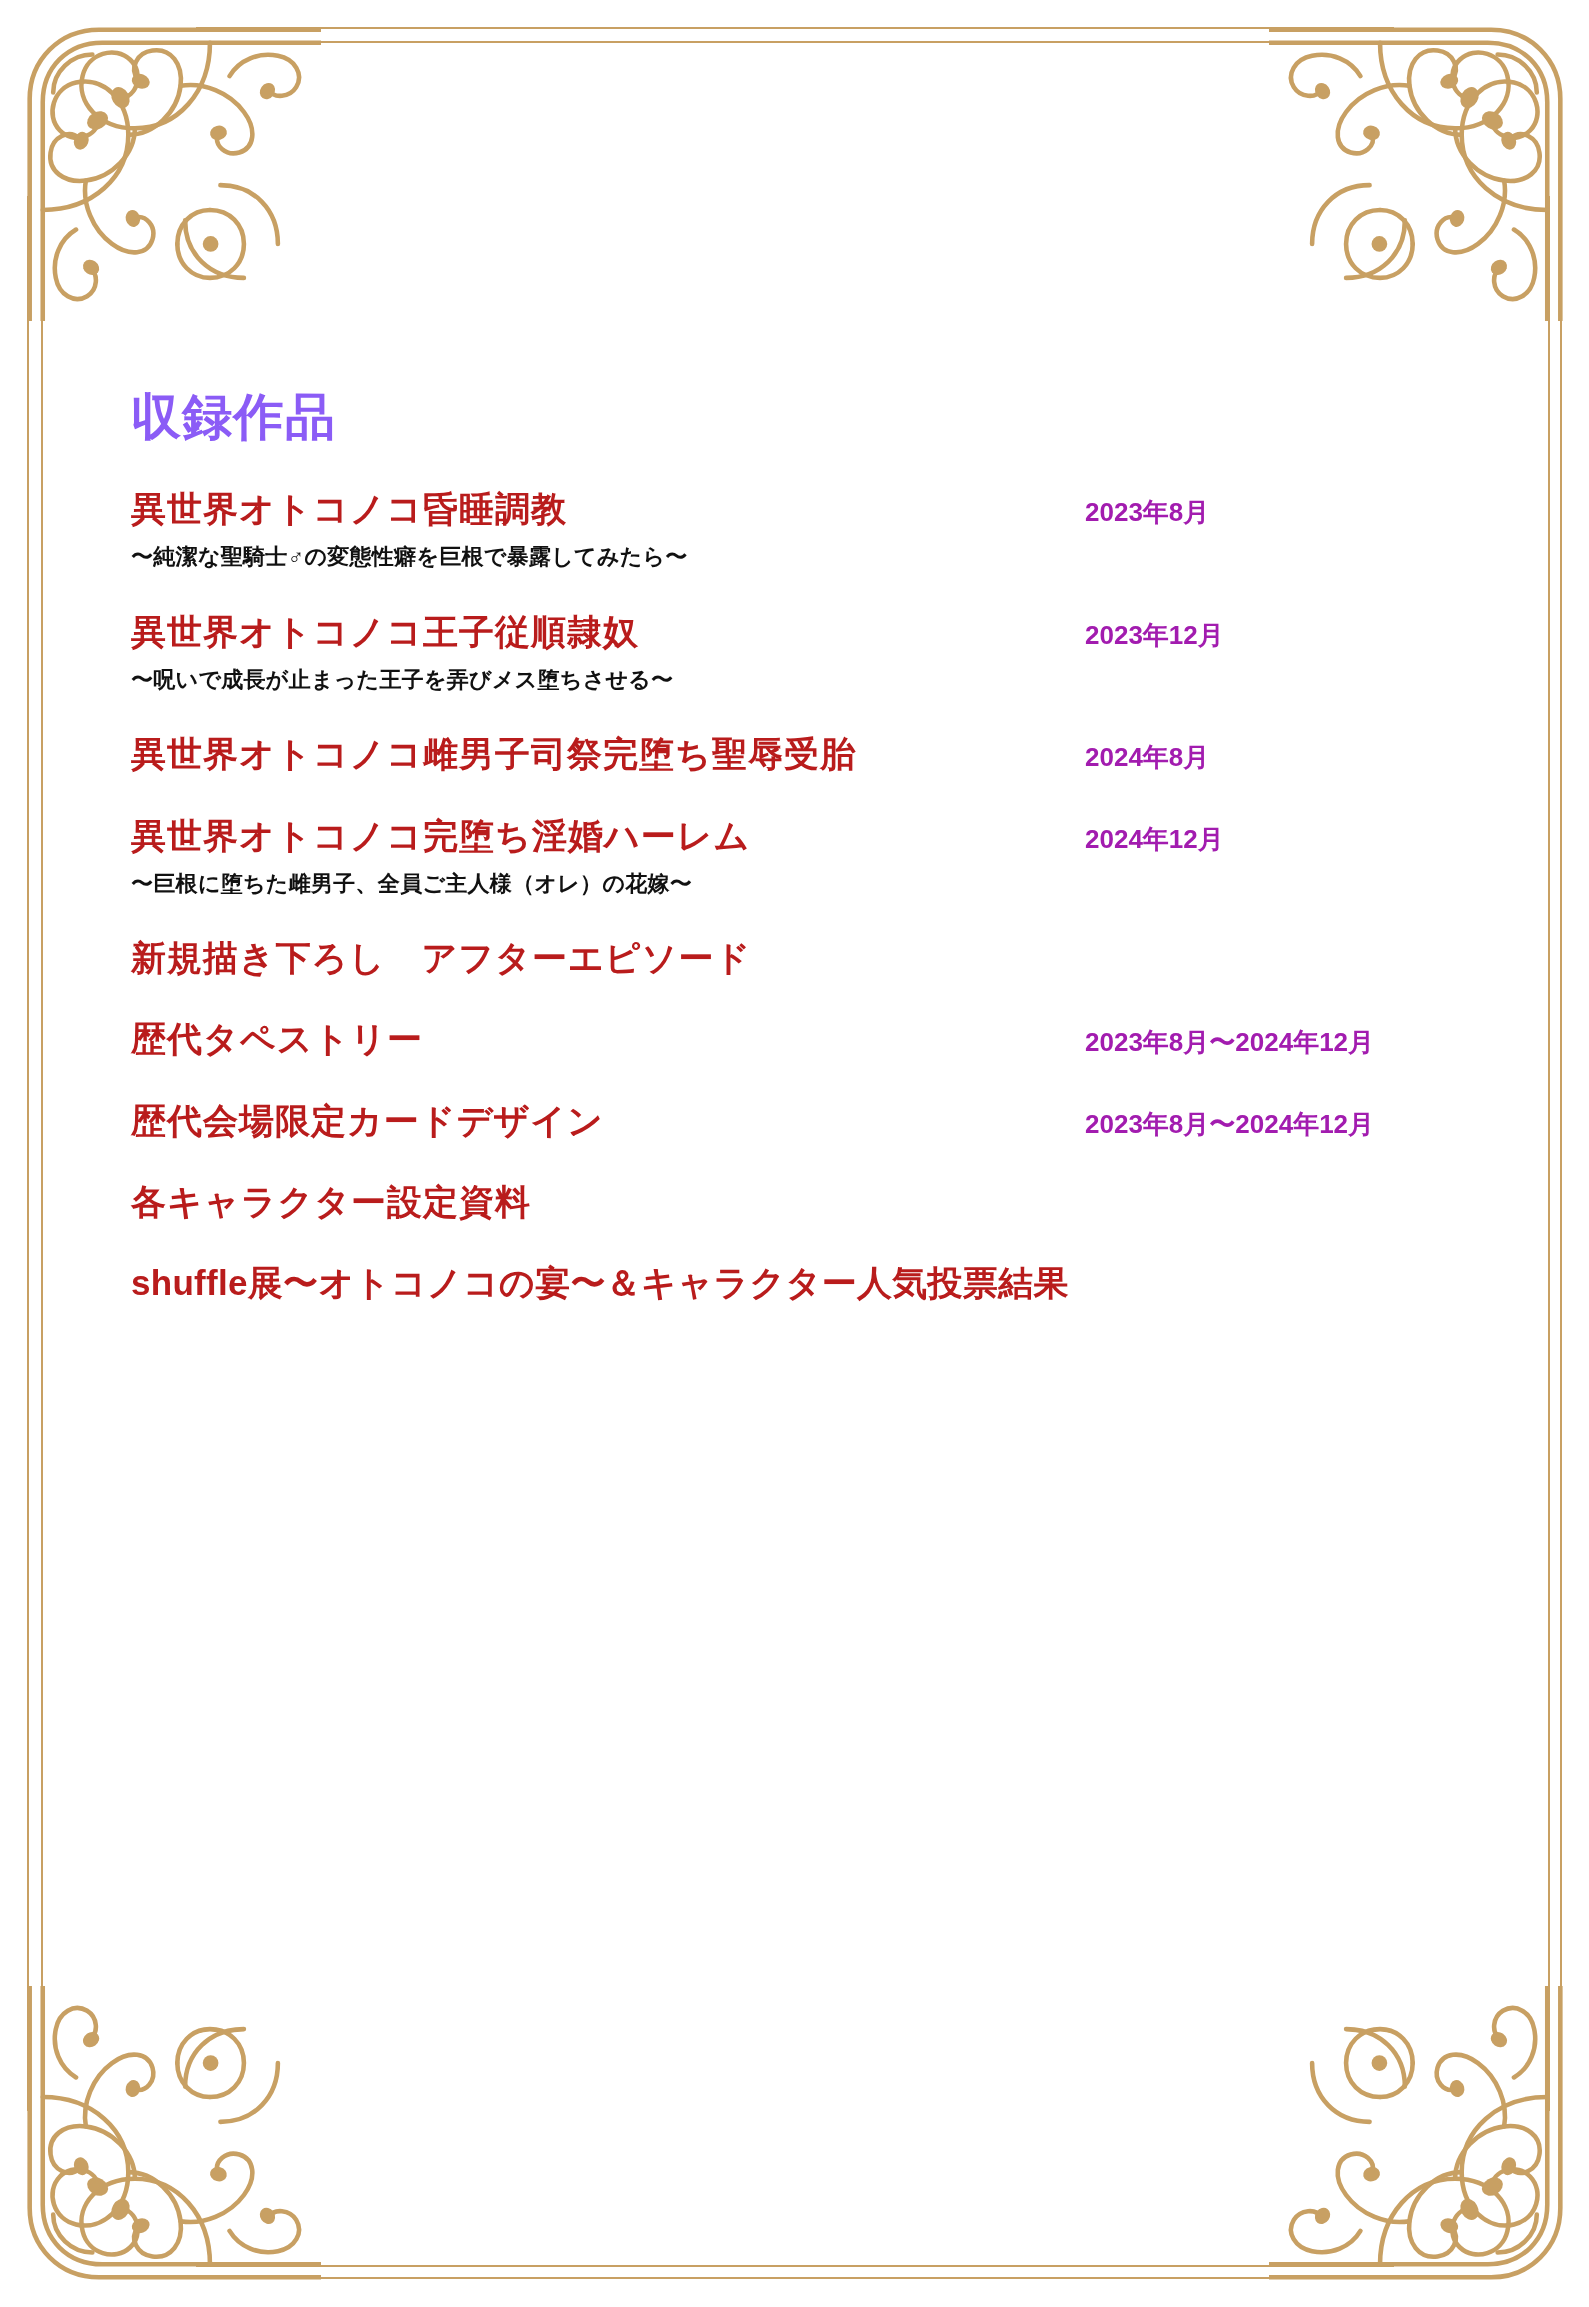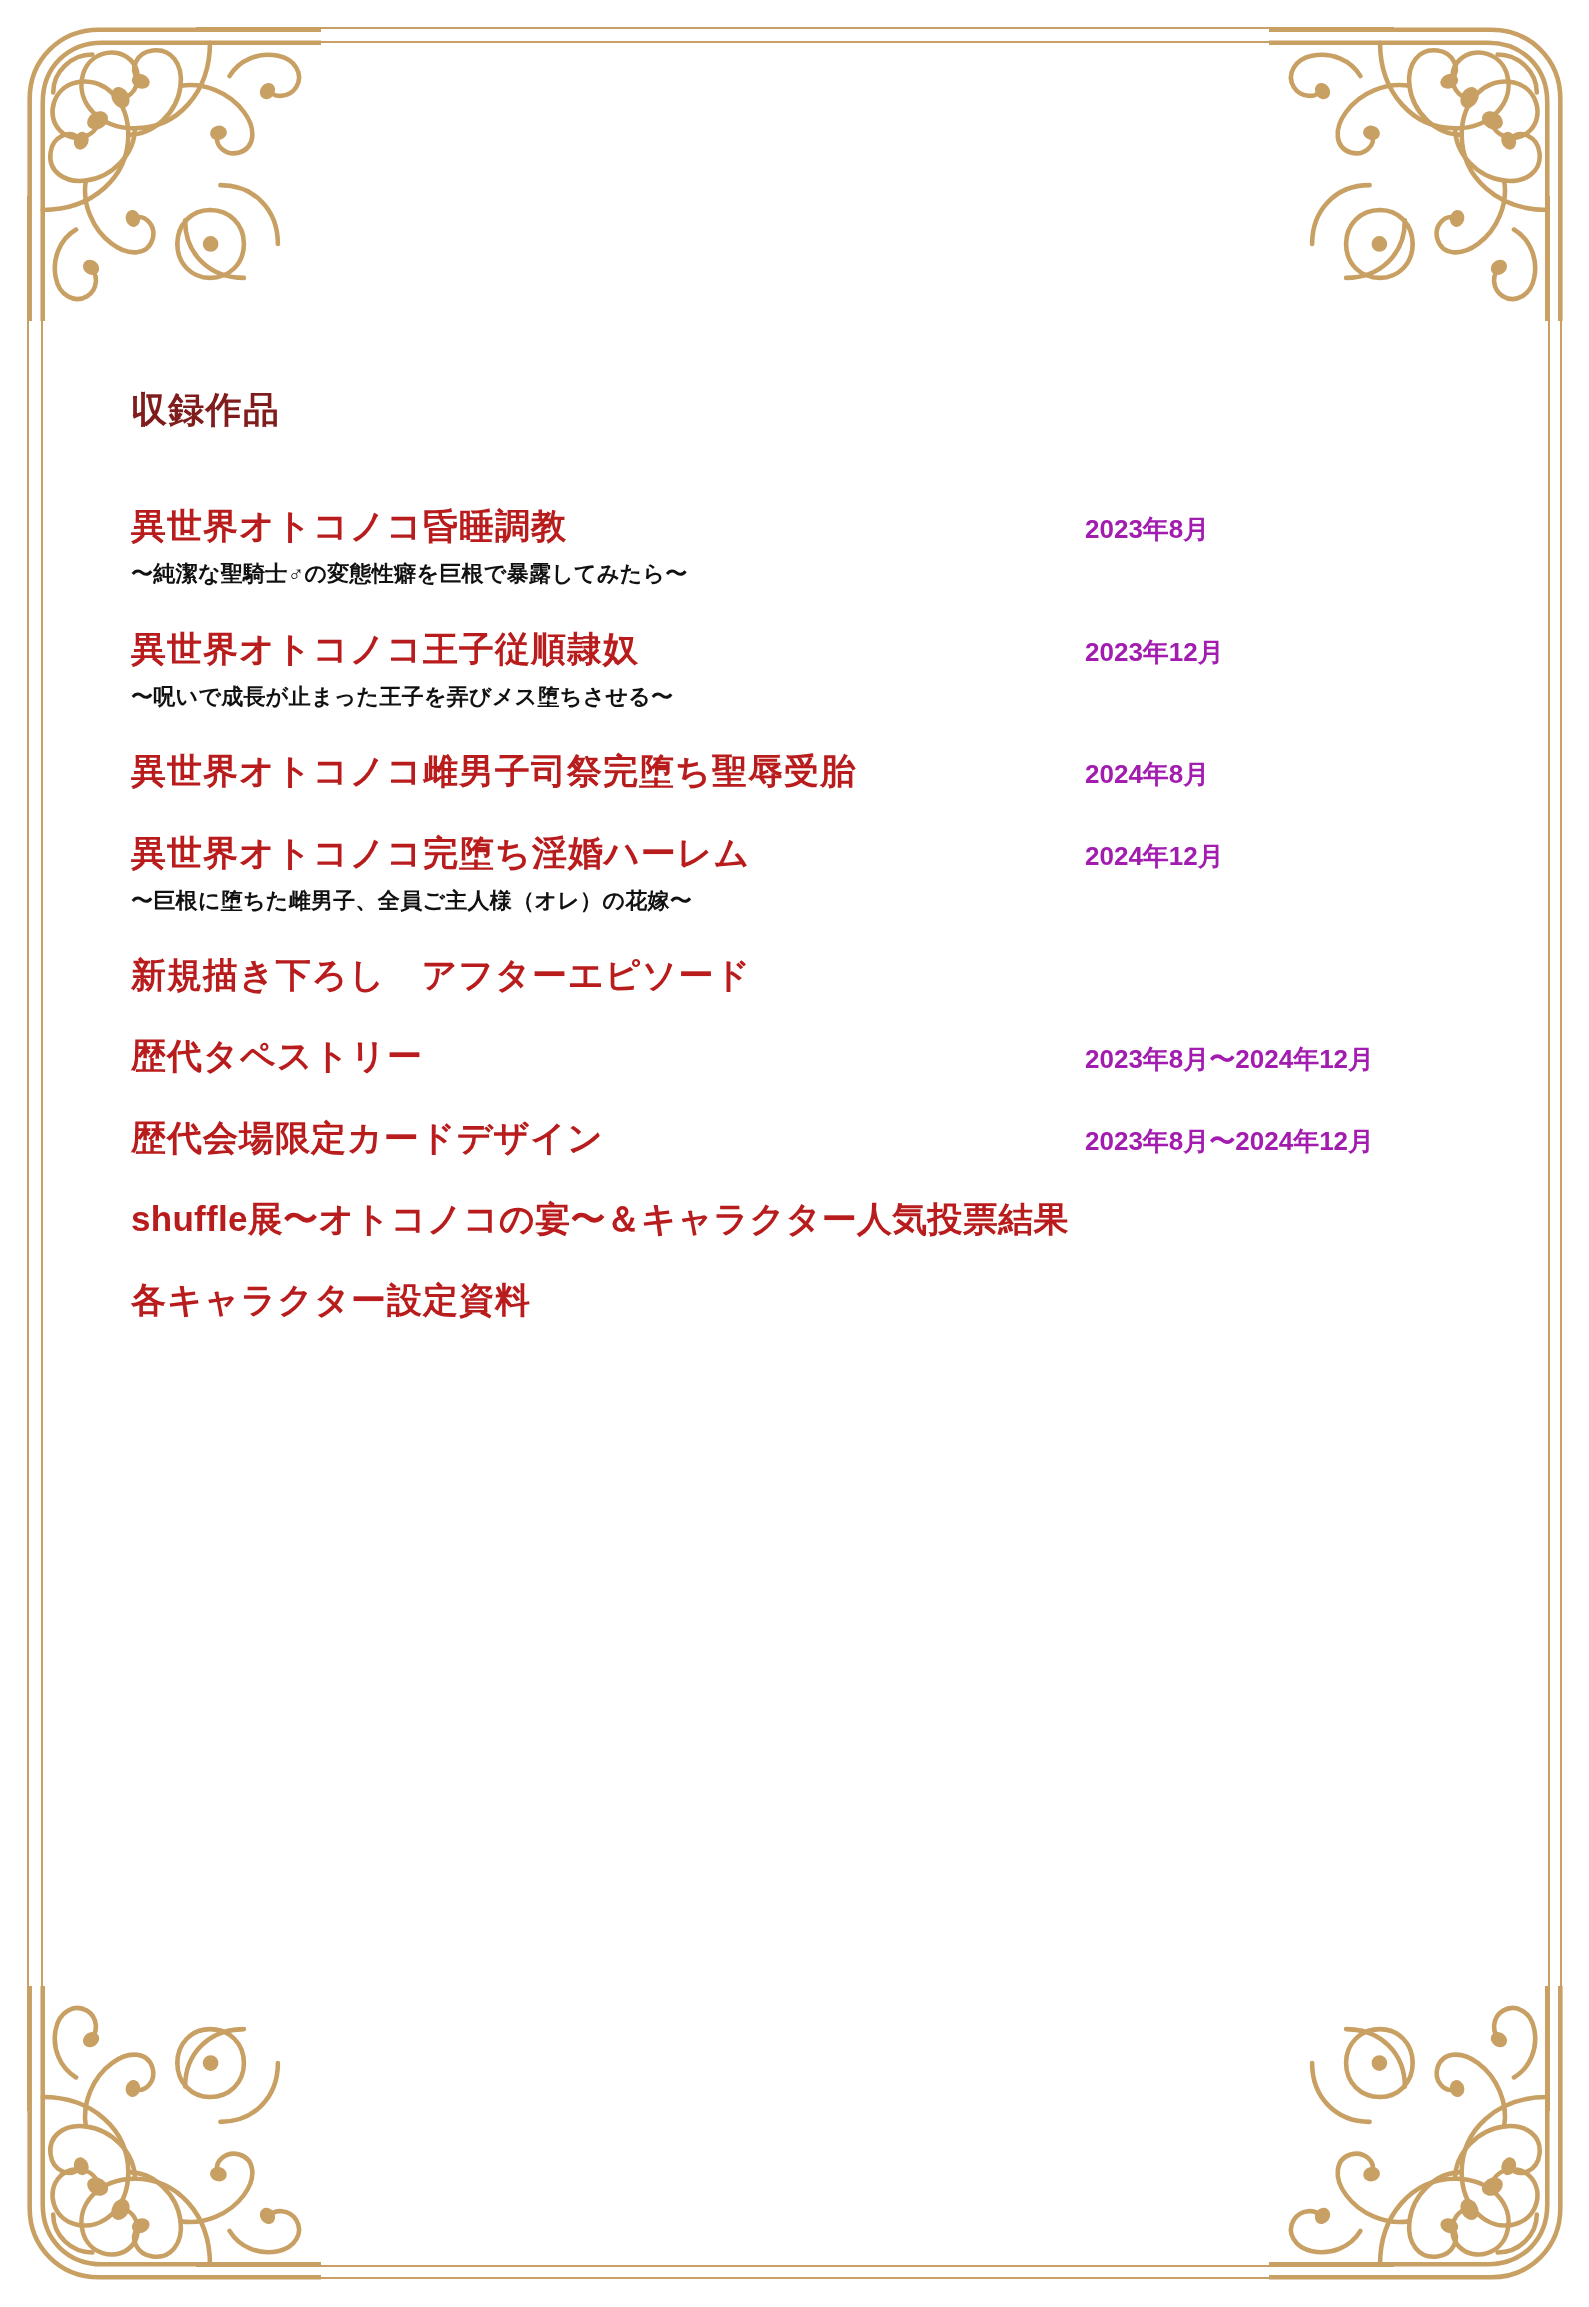--- a/index.html
+++ b/index.html
@@ -61,25 +61,25 @@
   .cm-br { right: 0; bottom: 0; }
 
   
   .content {
     position: absolute;
     left: 131px;
     top: 392px;
     width: 1359px;
   }
   .page-title {
-    font-size: 36px;
+    font-size: 50px;
     font-weight: 700;
     letter-spacing: 1.3px;
-    color: #7f1d1d;
-    margin: 0 0 78px 0;
+    color: #8b5cf6;
+    margin: 0 0 47px 0;
     line-height: 1;
   }
   .toc-list {
     margin: 0;
     padding: 0;
     list-style: none;
   }
   .toc-item {
     margin: 0 0 41px 0;
   }
@@ -330,29 +330,29 @@
     <li class="toc-item">
       <div class="toc-row">
         <span class="toc-title">歴代会場限定カードデザイン</span>
         <span class="toc-spacer"></span>
         <span class="toc-date date-col">2023年8月〜2024年12月</span>
       </div>
     </li>
 
     <li class="toc-item">
       <div class="toc-row">
+        <span class="toc-title">各キャラクター設定資料</span>
+        <span class="toc-spacer"></span>
+        <span class="toc-date date-col"></span>
+      </div>
+    </li>
+
+    <li class="toc-item">
+      <div class="toc-row">
         <span class="toc-title small-lead">shuffle展〜オトコノコの宴〜＆キャラクター人気投票結果</span>
         <span class="toc-spacer"></span>
         <span class="toc-date"></span>
-      </div>
-    </li>
-
-    <li class="toc-item">
-      <div class="toc-row">
-        <span class="toc-title">各キャラクター設定資料</span>
-        <span class="toc-spacer"></span>
-        <span class="toc-date date-col"></span>
       </div>
     </li>
 
   </ul>
 </div>
 
 
 </body></html>

